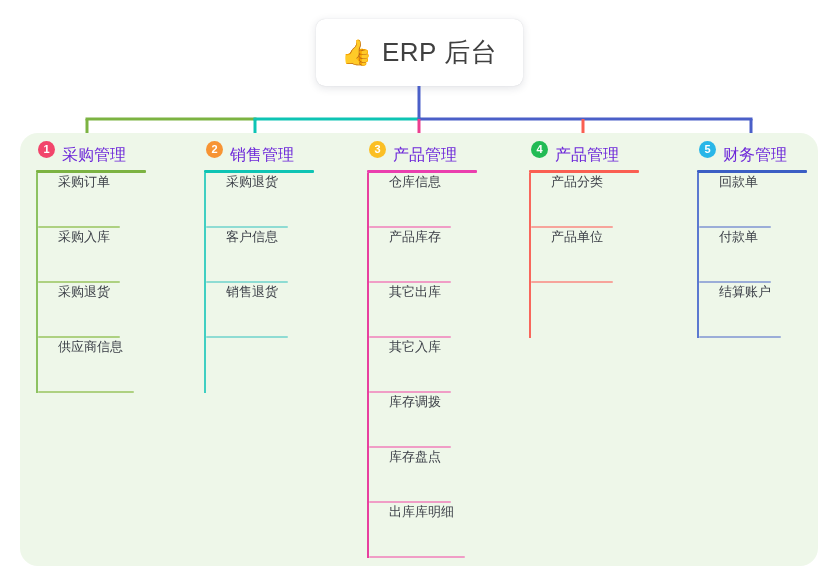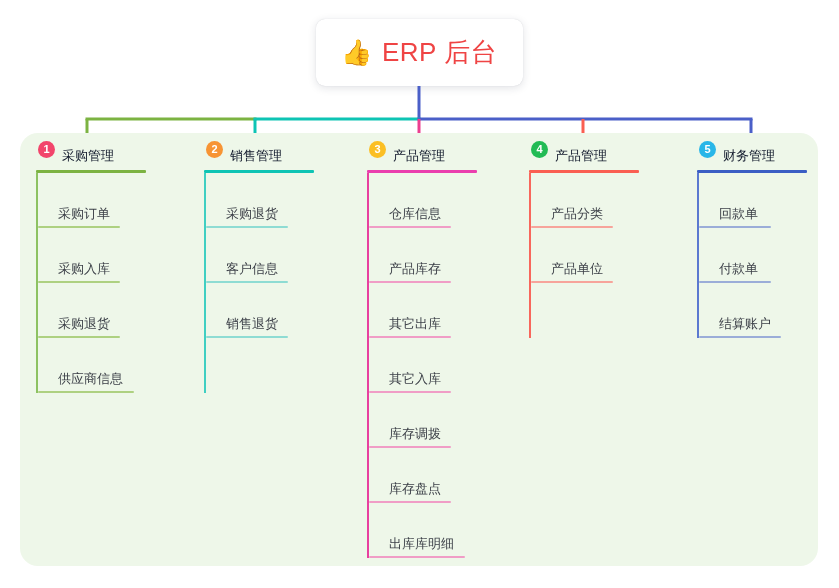--- a/index.html
+++ b/index.html
@@ -32,21 +32,21 @@
     gap: 9px;
     box-sizing: border-box;
   }
   #root-card .thumb {
     font-size: 25px;
     line-height: 1;
     display: block;
   }
   #root-card .root-title {
     font-size: 26px;
-    color: #ef4444;
+    color: #404040;
     letter-spacing: 0.5px;
     white-space: nowrap;
   }
 
   
   #connectors {
     position: absolute;
     left: 0;
     top: 0;
     width: 839px;
@@ -89,22 +89,22 @@
     height: 17px;
     border-radius: 50%;
     color: #ffffff;
     font-size: 11px;
     line-height: 17px;
     text-align: center;
     font-weight: bold;
     flex: 0 0 auto;
   }
   .col-title {
-    font-size: 13px;
-    color: #0f172a;
+    font-size: 16px;
+    color: #6d28d9;
     white-space: nowrap;
     margin-top: 12px;
   }
   .col-rule {
     height: 3px;
     border-radius: 1px;
     margin-top: 4px;
   }
   .col-body {
     position: relative;
@@ -115,21 +115,21 @@
     left: 0px;
     top: 0;
     width: 2px;
   }
   .leaf {
     position: relative;
     height: 55px;
     box-sizing: border-box;
     padding-left: 22px;
     display: flex;
-    align-items: flex-end;
+    align-items: flex-start;
   }
   .leaf-label {
     font-size: 13px;
     color: #3b3f47;
     white-space: nowrap;
     padding-bottom: 5px;
   }
   .leaf-rule {
     position: absolute;
     left: 2px;

